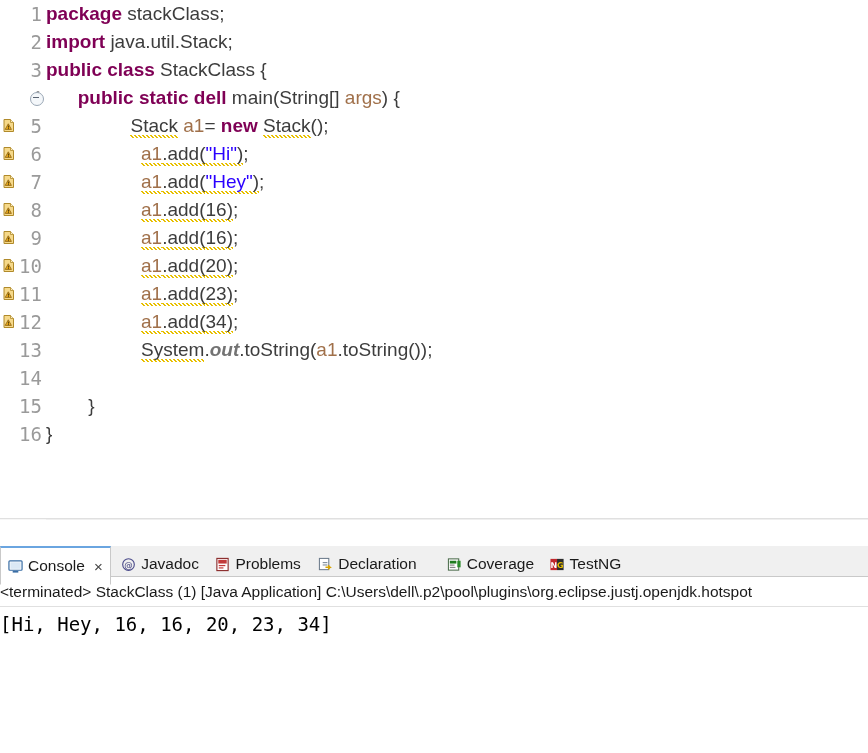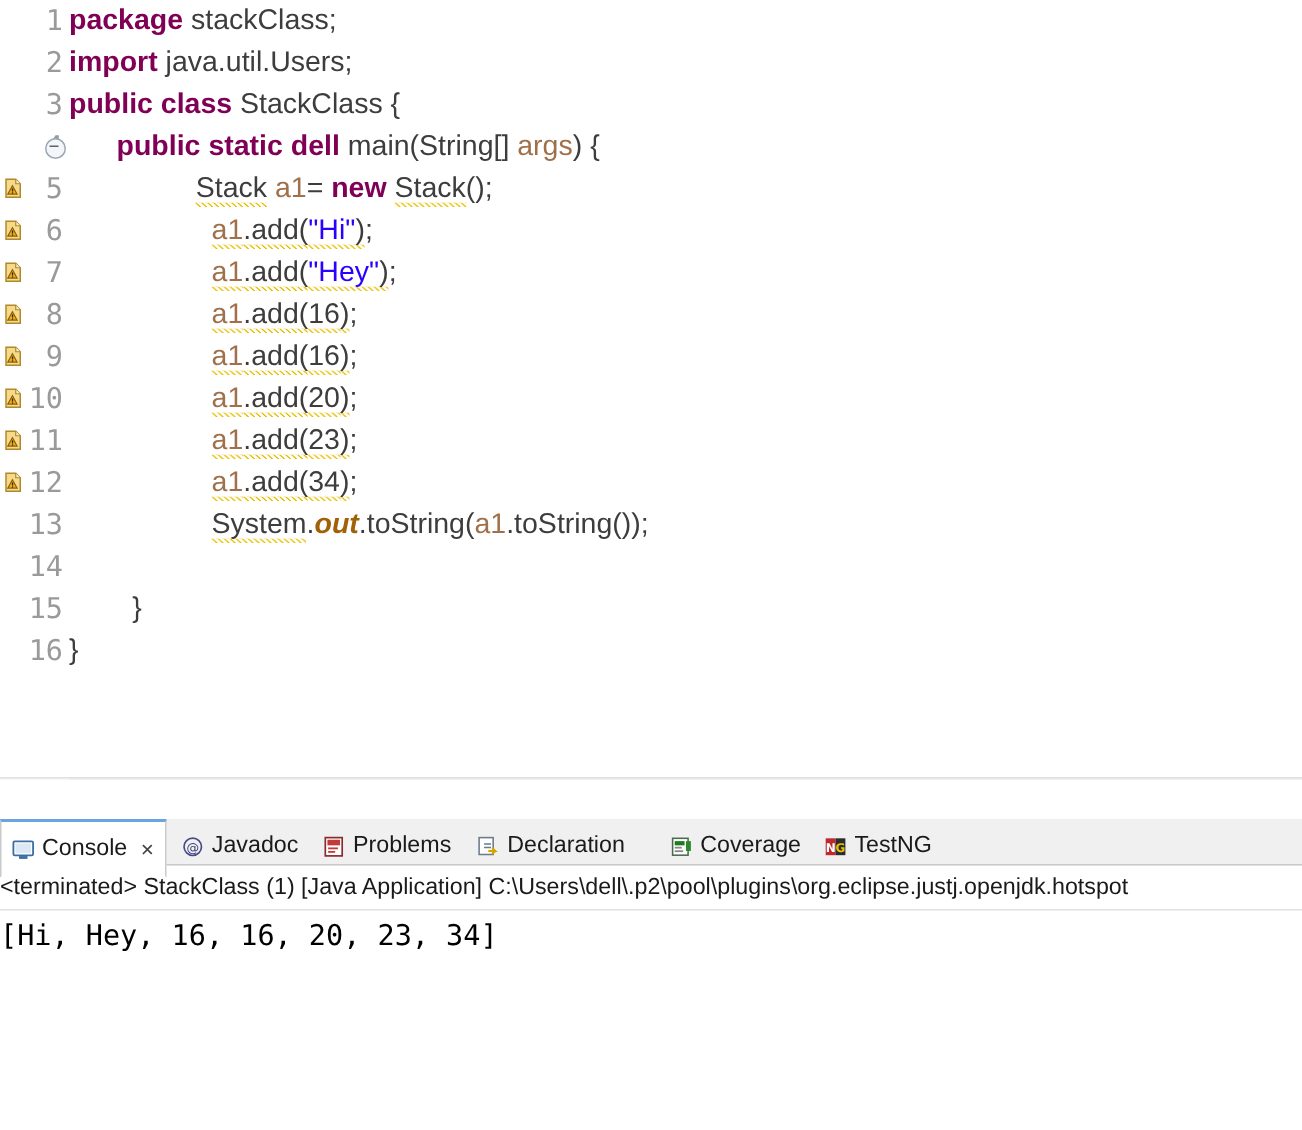--- a/index.html
+++ b/index.html
@@ -58,21 +58,21 @@
   }
   .fold::after{
     content:"";position:absolute;left:2px;top:4px;width:6px;height:1px;
     background:#5a6472;
   }
   
   .kw{color:#7f0055;font-weight:bold;}
   .plain{color:#3d3d3d;}
   .str{color:#2a00ff;}
   .var{color:#a0704a;}
-  .stat{color:#a16207;font-weight:bold;font-style:italic;}
+  .stat{color:#737373;font-weight:bold;font-style:italic;}
   .num{color:#3d3d3d;}
   .sq{
     background-image:linear-gradient(45deg,transparent 40%,#e8c000 40%,#e8c000 60%,transparent 60%);
     background-size:4px 3px;background-repeat:repeat-x;
     background-position:0 bottom;
     padding-bottom:2px;
   }
   .curline{
     position:absolute;left:46px;top:448px;width:822px;height:28px;
     background:#e8f1fc;
@@ -246,21 +246,21 @@
         <div class="grow">
           <span class="ln">17</span>
         </div>
       </div>
 
     <div class="curline-gutter"></div>
     <div class="curline"></div>
 
     <div class="code-area" id="codeArea">
         <div class="row"><span class="kw">package</span><span class="plain"> stackClass;</span></div>
-        <div class="row"><span class="kw">import</span><span class="plain"> java.util.Users;</span></div>
+        <div class="row"><span class="kw">import</span><span class="plain"> java.util.Stack;</span></div>
         <div class="row"><span class="kw">public</span><span class="plain"> </span><span class="kw">class</span><span class="plain"> StackClass {</span></div>
         <div class="row"><span>      </span><span class="kw">public</span><span class="plain"> </span><span class="kw">static</span><span class="plain"> </span><span class="kw">dell</span><span class="plain"> main(String[] </span><span class="var">args</span><span class="plain">) {</span></div>
         <div class="row"><span>                </span><span class="plain sq">Stack</span><span class="plain"> </span><span class="var">a1</span><span class="plain">= </span><span class="kw">new</span><span class="plain"> </span><span class="plain sq">Stack</span><span class="plain">();</span></div>
         <div class="row"><span>                  </span><span class="var sq">a1</span><span class="plain sq">.add(</span><span class="str sq">"Hi"</span><span class="plain sq">)</span><span class="plain">;</span></div>
         <div class="row"><span>                  </span><span class="var sq">a1</span><span class="plain sq">.add(</span><span class="str sq">"Hey"</span><span class="plain sq">)</span><span class="plain">;</span></div>
         <div class="row"><span>                  </span><span class="var sq">a1</span><span class="plain sq">.add(</span><span class="num sq">16</span><span class="plain sq">)</span><span class="plain">;</span></div>
         <div class="row"><span>                  </span><span class="var sq">a1</span><span class="plain sq">.add(</span><span class="num sq">16</span><span class="plain sq">)</span><span class="plain">;</span></div>
         <div class="row"><span>                  </span><span class="var sq">a1</span><span class="plain sq">.add(</span><span class="num sq">20</span><span class="plain sq">)</span><span class="plain">;</span></div>
         <div class="row"><span>                  </span><span class="var sq">a1</span><span class="plain sq">.add(</span><span class="num sq">23</span><span class="plain sq">)</span><span class="plain">;</span></div>
         <div class="row"><span>                  </span><span class="var sq">a1</span><span class="plain sq">.add(</span><span class="num sq">34</span><span class="plain sq">)</span><span class="plain">;</span></div>

